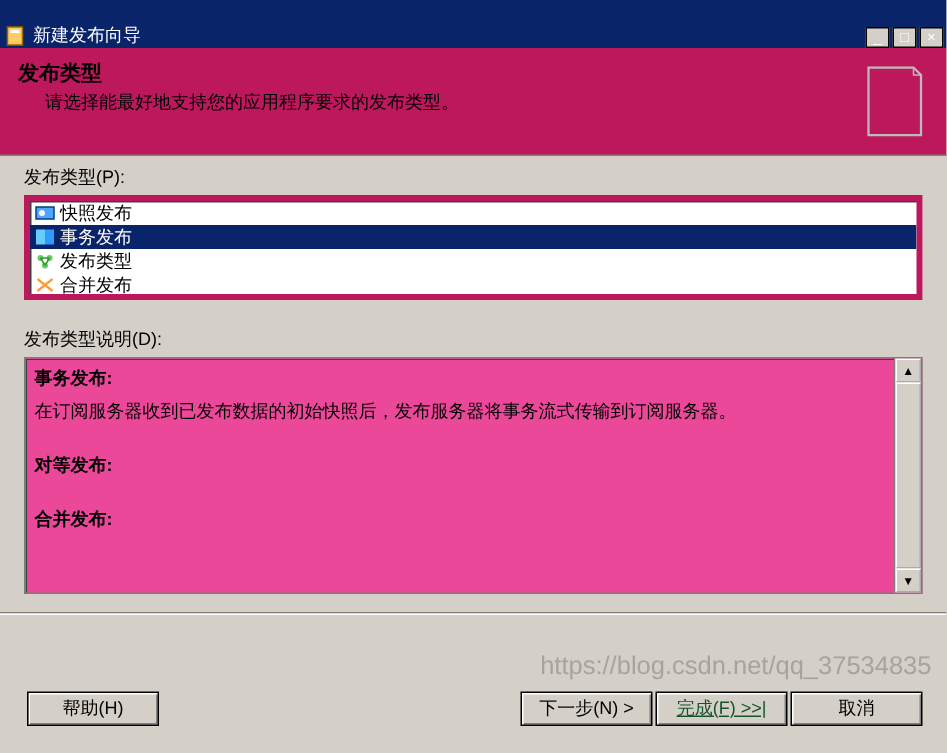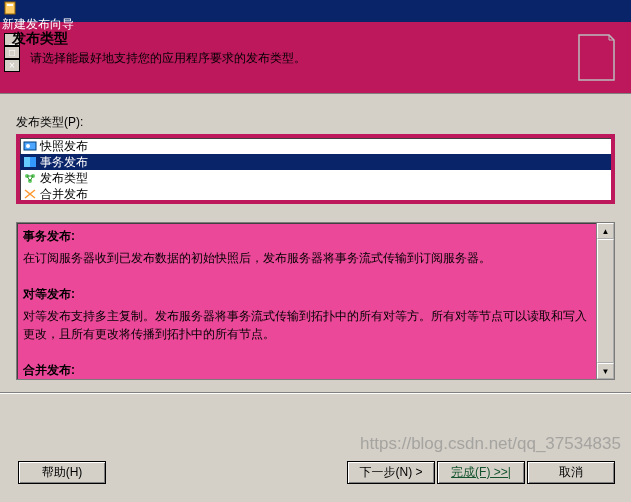--- a/index.html
+++ b/index.html
@@ -1,27 +1,27 @@
 <!DOCTYPE html>
 <html><head>
 <meta charset="utf-8">
 <style>
 * { box-sizing: border-box; margin: 0; padding: 0; }
 body { font-family: "Microsoft YaHei", SimSun, Tahoma, sans-serif; font-size: 12px; background: #d4d0c8; width: 631px; height: 502px; overflow: hidden; }
-.titlebar { background: linear-gradient(#0a246a, #0a246a); height: 22px; display: flex; align-items: flex-start; padding: 0 2px; color: #fff; flex-direction: column; }
+.titlebar { background: linear-gradient(#0a246a, #0a246a); height: 32px; display: flex; align-items: flex-end; padding: 0 2px; color: #fff; }
 .titlebar-icon { width: 16px; height: 16px; margin-right: 4px; display: flex; align-items: center; justify-content: center; }
 .titlebar-title { flex: 1; font-size: 12px; }
 .win-btn { width: 16px; height: 14px; background: #d4d0c8; border: 1px solid #000; margin-left: 2px; display: flex; align-items: center; justify-content: center; font-family: Arial; font-size: 10px; cursor: pointer; }
 .header { background: #be185d; padding: 8px 12px; display: flex; border-bottom: 1px solid #808080; }
 .header-text { flex: 1; }
 .header-title { font-size: 14px; font-weight: bold; color: #000; }
 .header-sub { color: #000; padding-left: 18px; margin-top: 2px; }
 .header-graphic { width: 45px; height: 55px; }
 .header-graphic svg { width: 100%; height: 100%; }
-.content { padding: 20px 16px 0 16px; }
+.content { padding: 6px 16px 0 16px; }
 .label { margin-bottom: 3px; }
 .listbox { width: 100%; height: 70px; background: #fff; border: 4px solid #be185d; box-shadow: inset 1px 1px 0 #404040; overflow: hidden; }
 .list-item { display: flex; align-items: center; height: 16px; padding-left: 2px; cursor: pointer; }
 .list-item.selected { background: #0a246a; color: #fff; }
 .list-icon { width: 16px; height: 14px; margin-right: 2px; display: flex; align-items: center; justify-content: center; }
 .desc-box { width: 100%; height: 158px; background: #ec4899; border: 1px solid #7b7b7b; box-shadow: inset 1px 1px 0 #404040; padding: 4px 6px; overflow-y: auto; position: relative; }
 .desc-box p { margin-bottom: 4px; line-height: 1.5; }
 .desc-box .title { font-weight: bold; }
 .scrollbar { position: absolute; right: 0; top: 0; width: 18px; height: 100%; background: repeating-linear-gradient(45deg, #e0e0e0, #e0e0e0 1px, #f0f0f0 1px, #f0f0f0 2px); border-left: 1px solid #808080; display: flex; flex-direction: column; }
 .scroll-btn { height: 16px; background: #d4d0c8; border: 1px outset #fff; display: flex; align-items: center; justify-content: center; font-size: 8px; }
@@ -101,27 +101,27 @@
           <svg width="14" height="12">
             <path d="M2,2 L7,6 L2,10 M12,2 L7,6 L12,10" fill="none" stroke="#ff9933" stroke-width="1.5"></path>
           </svg>
         </span>
       <span>合并发布</span>
     </div>
   </div>
 
   <div style="height:18px"></div>
 
+  <div class="label">发布类型说明(D):</div>
   <div class="desc-box">
     <div style="padding-right:20px">
       <p class="title">事务发布:</p>
       <p>在订阅服务器收到已发布数据的初始快照后，发布服务器将事务流式传输到订阅服务器。</p>
       <br>
       <p class="title">对等发布:</p>
-      <p>对等发布支持多主复制。发布服务器将事务流式传输到拓扑中的所有对等方。所有对等节点可以读取和写入更改，且所有更改将传播到拓扑中的所有节点。</p>
       <br>
       <p class="title">合并发布:</p>
       
     </div>
     <div class="scrollbar">
       <div class="scroll-btn">▲</div>
       <div class="scroll-thumb"></div>
       <div class="scroll-btn">▼</div>
     </div>
   </div>

